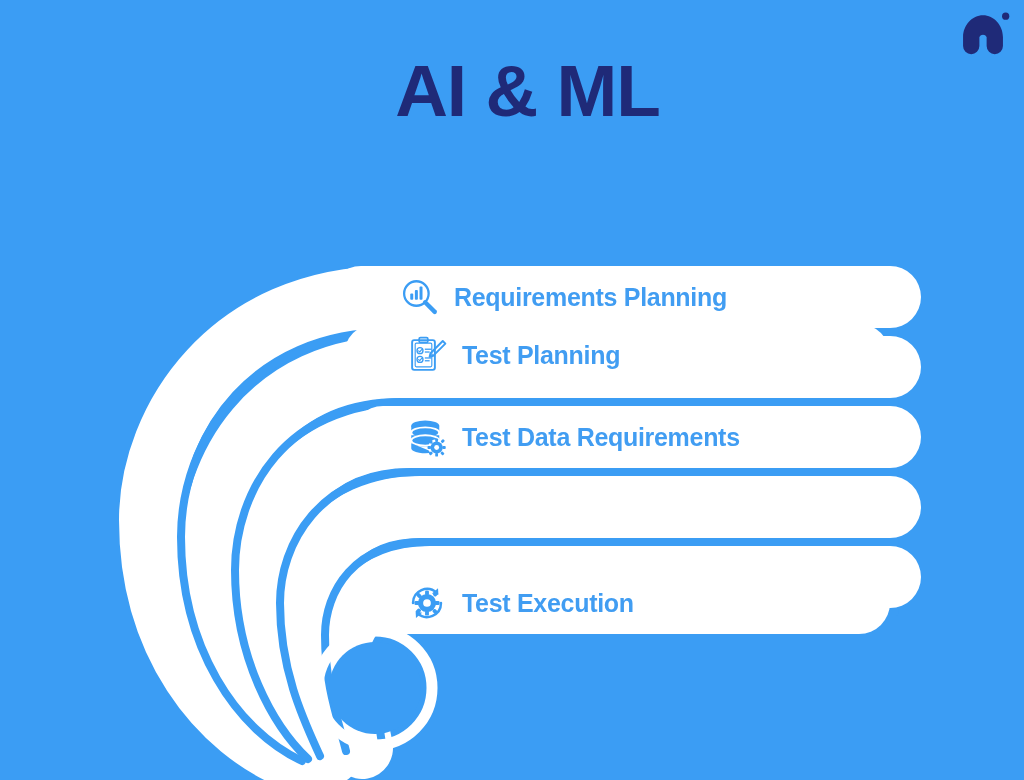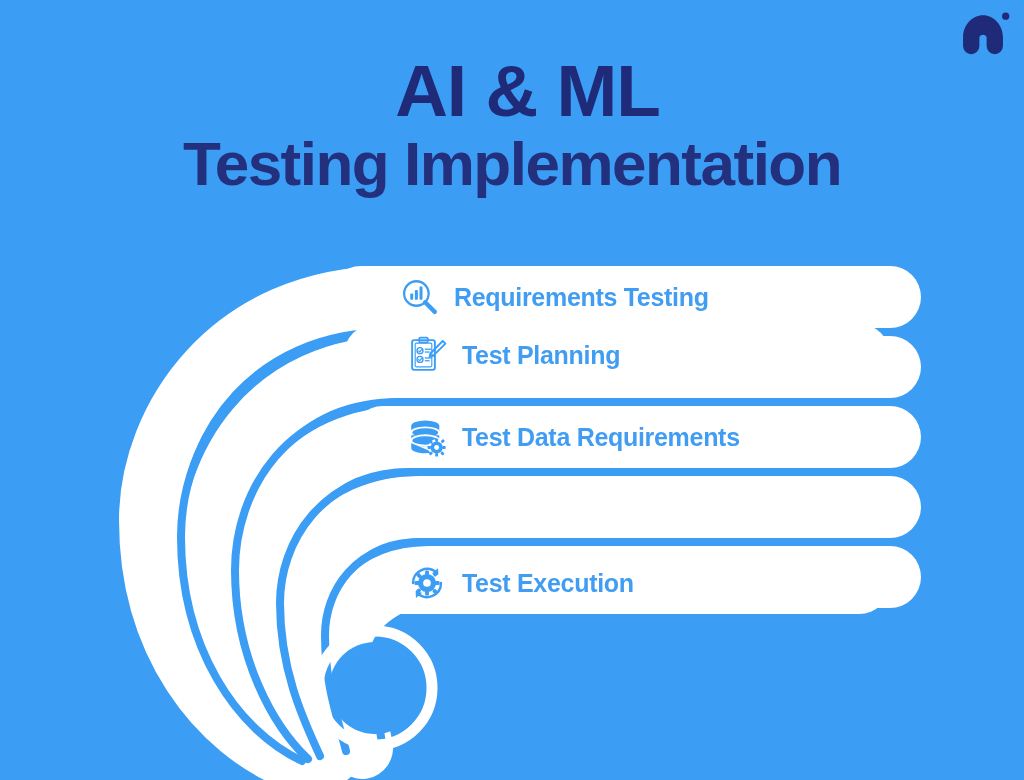--- a/index.html
+++ b/index.html
@@ -36,21 +36,21 @@
   }
   .bar-icon{width:42px;height:42px;flex:0 0 42px;display:block;}
   .bar-label{
     font-size:25px;font-weight:700;color:#419df2;letter-spacing:-.3px;
     margin-left:14px;white-space:nowrap;
   }
   .r1{left:330px;top:266px;width:560px;}
   .r2{left:344px;top:324px;width:546px;}
   .r3{left:352px;top:406px;width:538px;}
   .r4{left:362px;top:476px;width:528px;}
-  .r5{left:372px;top:552px;width:518px;}
+  .r5{left:372px;top:572px;width:518px;}
   .r1 .pad{width:68px;}
   .r2 .pad{width:62px;}
   .r3 .pad{width:54px;}
   .r4 .pad{width:44px;}
   .r5 .pad{width:34px;}
   .pad{flex:0 0 auto;height:1px;}
 </style>
 </head>
 <body>
 
@@ -103,35 +103,34 @@
 
   <svg class="logo" viewBox="0 0 64 64">
     <path d="M32 8 C20 8 10 19 10 32 L10 42 A9 9 0 0 0 28 42 L28 32
              A4.5 4.5 0 0 1 36 32 L36 42 A9 9 0 0 0 54 42 L54 32
              C54 19 44 8 32 8 Z" fill="#1f2a78"></path>
     <circle cx="57" cy="9" r="4" fill="#1f2a78"></circle>
   </svg>
 
   <div class="titles">
     <h1 class="title-main">AI &amp; ML</h1>
-    <h2 class="title-sub">Testing Implementation</h2>
   </div>
 
   <div class="bars">
 
     <div class="bar r1">
       <div class="pad"></div>
       <svg class="bar-icon" viewBox="0 0 48 48">
         <circle cx="21" cy="20" r="14" fill="none" stroke="#3b9df4" stroke-width="2.6"></circle>
         <rect x="14" y="20" width="3.4" height="7" rx="1" fill="#3b9df4"></rect>
         <rect x="19.3" y="16" width="3.4" height="11" rx="1" fill="#3b9df4"></rect>
         <rect x="24.6" y="12" width="3.4" height="15" rx="1" fill="#3b9df4"></rect>
         <line x1="31" y1="30" x2="42" y2="41" stroke="#3b9df4" stroke-width="5" stroke-linecap="round"></line>
       </svg>
-      <span class="bar-label">Requirements Testing</span>
+      <span class="bar-label">Requirements Planning</span>
     </div>
 
     <div class="bar r2">
       <div class="pad"></div>
       <svg class="bar-icon" viewBox="0 0 48 48">
         <rect x="7" y="7" width="26" height="34" rx="2.4" fill="none" stroke="#3b9df4" stroke-width="2.2"></rect>
         <rect x="10.5" y="10.5" width="19" height="27" rx="1.4" fill="none" stroke="#3b9df4" stroke-width="1.3"></rect>
         <rect x="15" y="4" width="10" height="5.5" rx="1.6" fill="none" stroke="#3b9df4" stroke-width="2"></rect>
         <circle cx="16" cy="19" r="3.4" fill="none" stroke="#3b9df4" stroke-width="1.6"></circle>
         <path d="M14.4 19.2 l1.3 1.3 l2.2 -2.6" fill="none" stroke="#3b9df4" stroke-width="1.3" stroke-linecap="round"></path>

